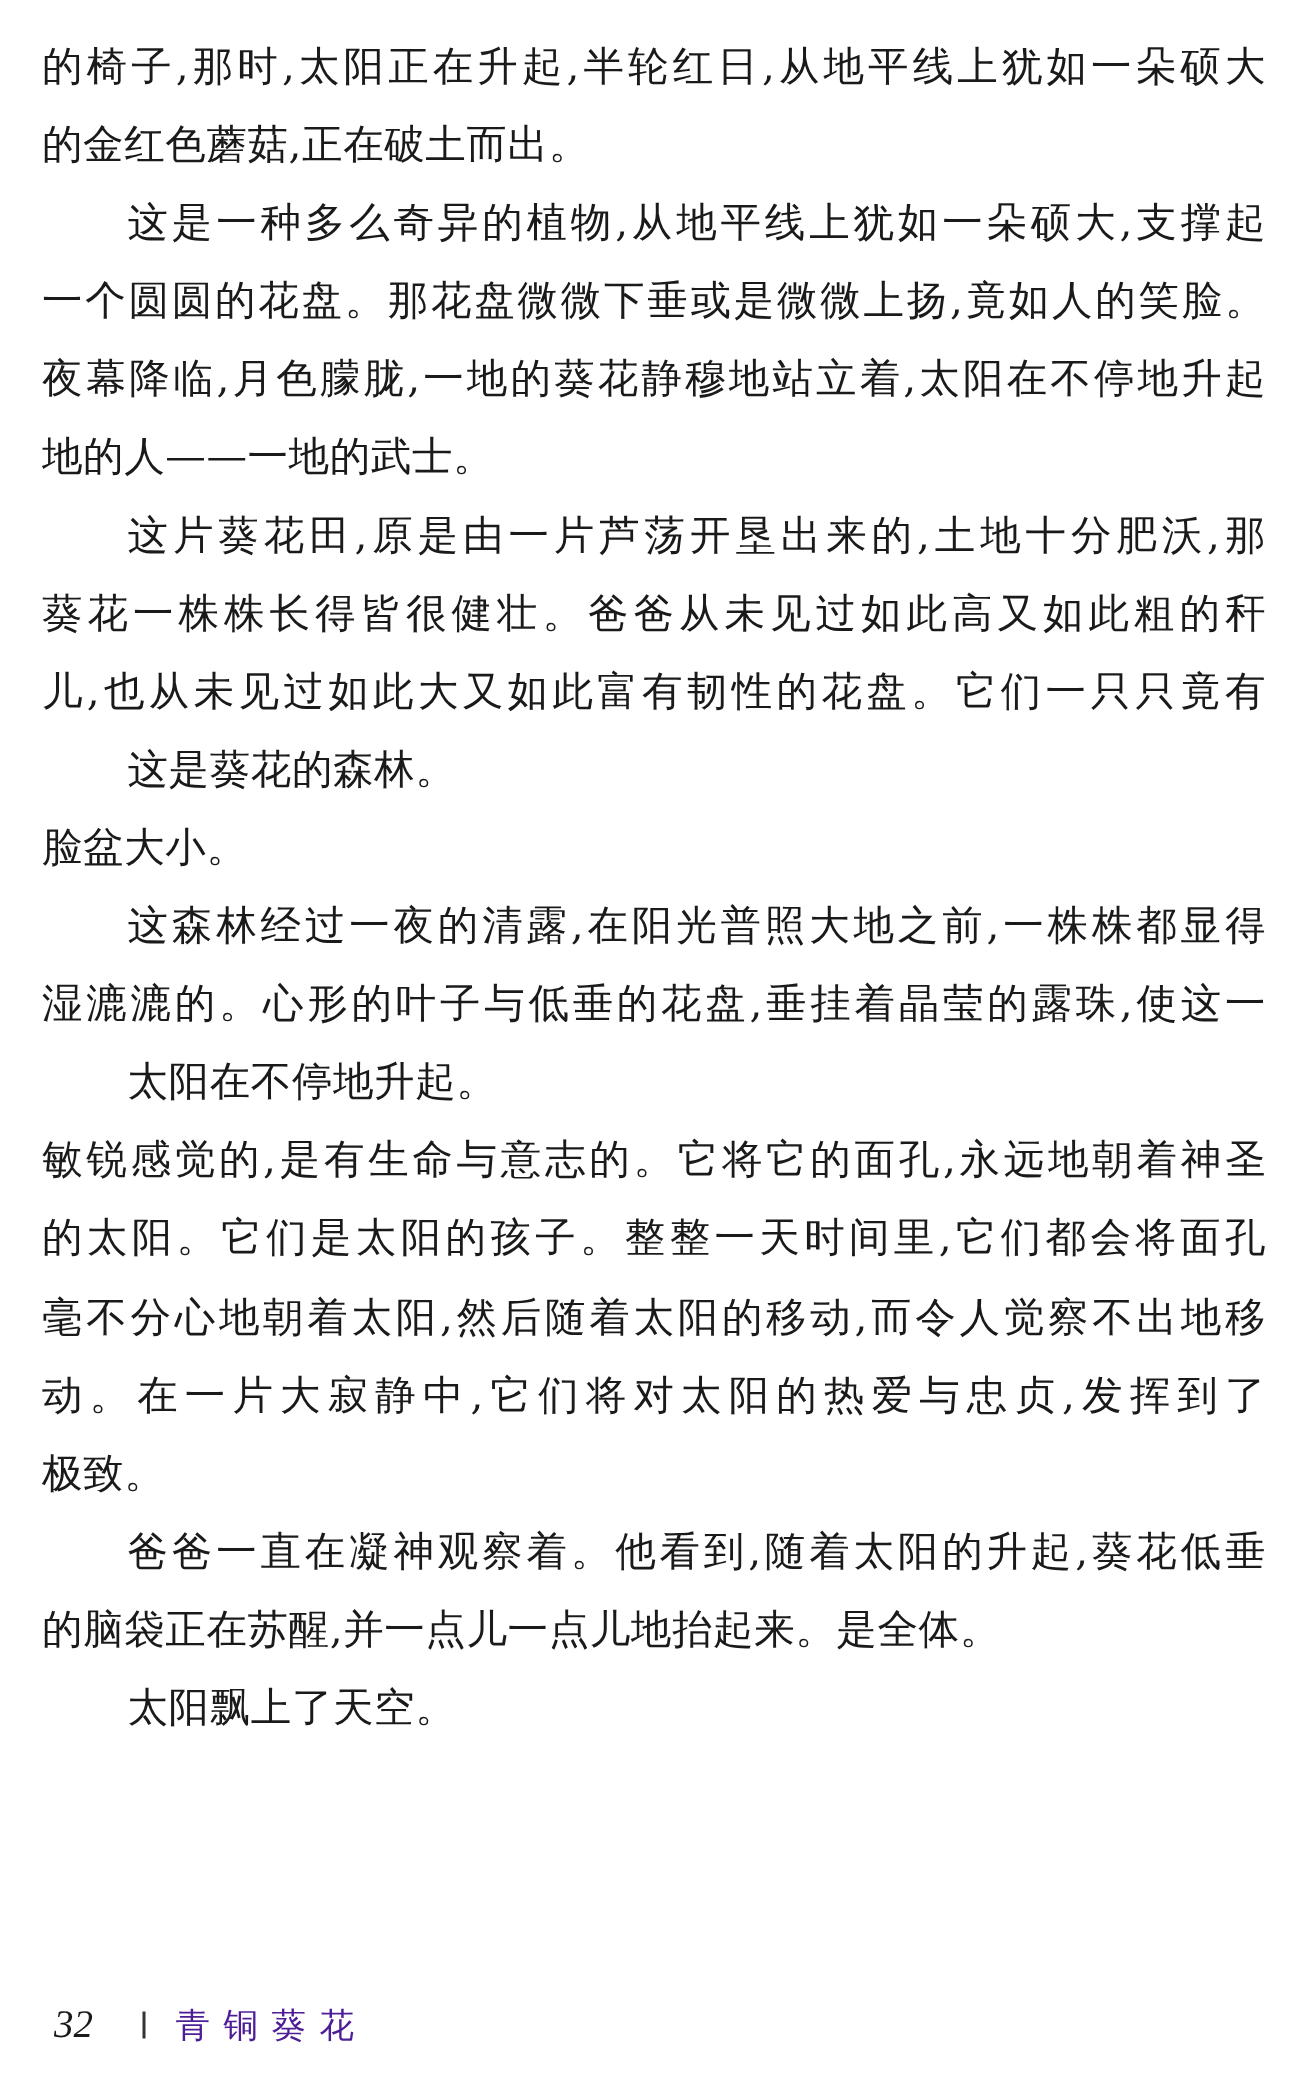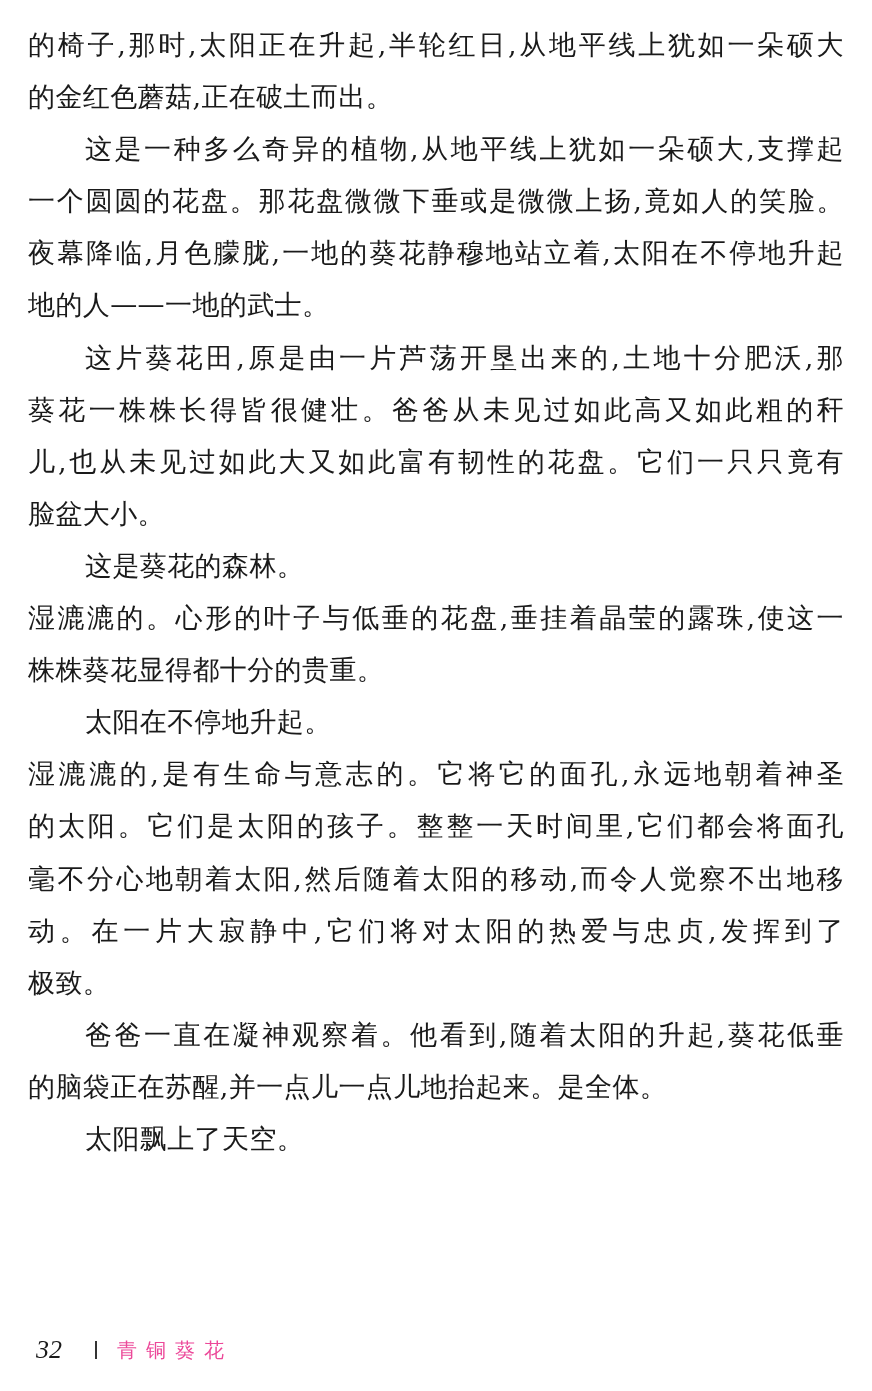--- a/index.html
+++ b/index.html
@@ -16,43 +16,43 @@
   .line.indent { padding-left: 57px; }
   .line.last { text-align-last: left; }
   .footer { position: absolute; left: 36px; top: 1330px; height: 40px; display: flex; align-items: center; }
   .page-number {
     font-family: "Liberation Serif", "DejaVu Serif", serif;
     font-style: italic; font-size: 26px; color: #1a1a1a;
   }
   .footer-bar { display: inline-block; width: 2px; height: 18px; background: #333; margin-left: 33px; margin-right: 20px; }
   .book-title {
     font-family: "DejaVu Sans", "Liberation Sans", sans-serif;
-    font-size: 20px; color: #ec4899; letter-spacing: 9px;
+    font-size: 23px; color: #4c1d95; letter-spacing: 9px;
   }
 </style>
 </head>
 <body>
 
 <div class="page">
   <div class="text-block">
     <div class="line">的椅子,那时,太阳正在升起,半轮红日,从地平线上犹如一朵硕大</div>
     <div class="line last">的金红色蘑菇,正在破土而出。</div>
     <div class="line indent">这是一种多么奇异的植物,从地平线上犹如一朵硕大,支撑起</div>
     <div class="line">一个圆圆的花盘。那花盘微微下垂或是微微上扬,竟如人的笑脸。</div>
     <div class="line">夜幕降临,月色朦胧,一地的葵花静穆地站立着,太阳在不停地升起</div>
     <div class="line last">地的人——一地的武士。</div>
     <div class="line indent">这片葵花田,原是由一片芦荡开垦出来的,土地十分肥沃,那</div>
     <div class="line">葵花一株株长得皆很健壮。爸爸从未见过如此高又如此粗的秆</div>
     <div class="line">儿,也从未见过如此大又如此富有韧性的花盘。它们一只只竟有</div>
+    <div class="line indent last">这是葵花的森林。</div>
     <div class="line last">脸盆大小。</div>
-    <div class="line indent last">这是葵花的森林。</div>
+    <div class="line indent">这森林经过一夜的清露,在阳光普照大地之前,一株株都显得</div>
     <div class="line">湿漉漉的。心形的叶子与低垂的花盘,垂挂着晶莹的露珠,使这一</div>
-    <div class="line last">株株葵花显得都十分的贵重。</div>
     <div class="line indent last">太阳在不停地升起。</div>
-    <div class="line">湿漉漉的,是有生命与意志的。它将它的面孔,永远地朝着神圣</div>
+    <div class="line">敏锐感觉的,是有生命与意志的。它将它的面孔,永远地朝着神圣</div>
     <div class="line">的太阳。它们是太阳的孩子。整整一天时间里,它们都会将面孔</div>
     <div class="line">毫不分心地朝着太阳,然后随着太阳的移动,而令人觉察不出地移</div>
     <div class="line">动。在一片大寂静中,它们将对太阳的热爱与忠贞,发挥到了</div>
     <div class="line last">极致。</div>
     <div class="line indent">爸爸一直在凝神观察着。他看到,随着太阳的升起,葵花低垂</div>
     <div class="line last">的脑袋正在苏醒,并一点儿一点儿地抬起来。是全体。</div>
     <div class="line indent last">太阳飘上了天空。</div>
   </div>
 
   <div class="footer">

